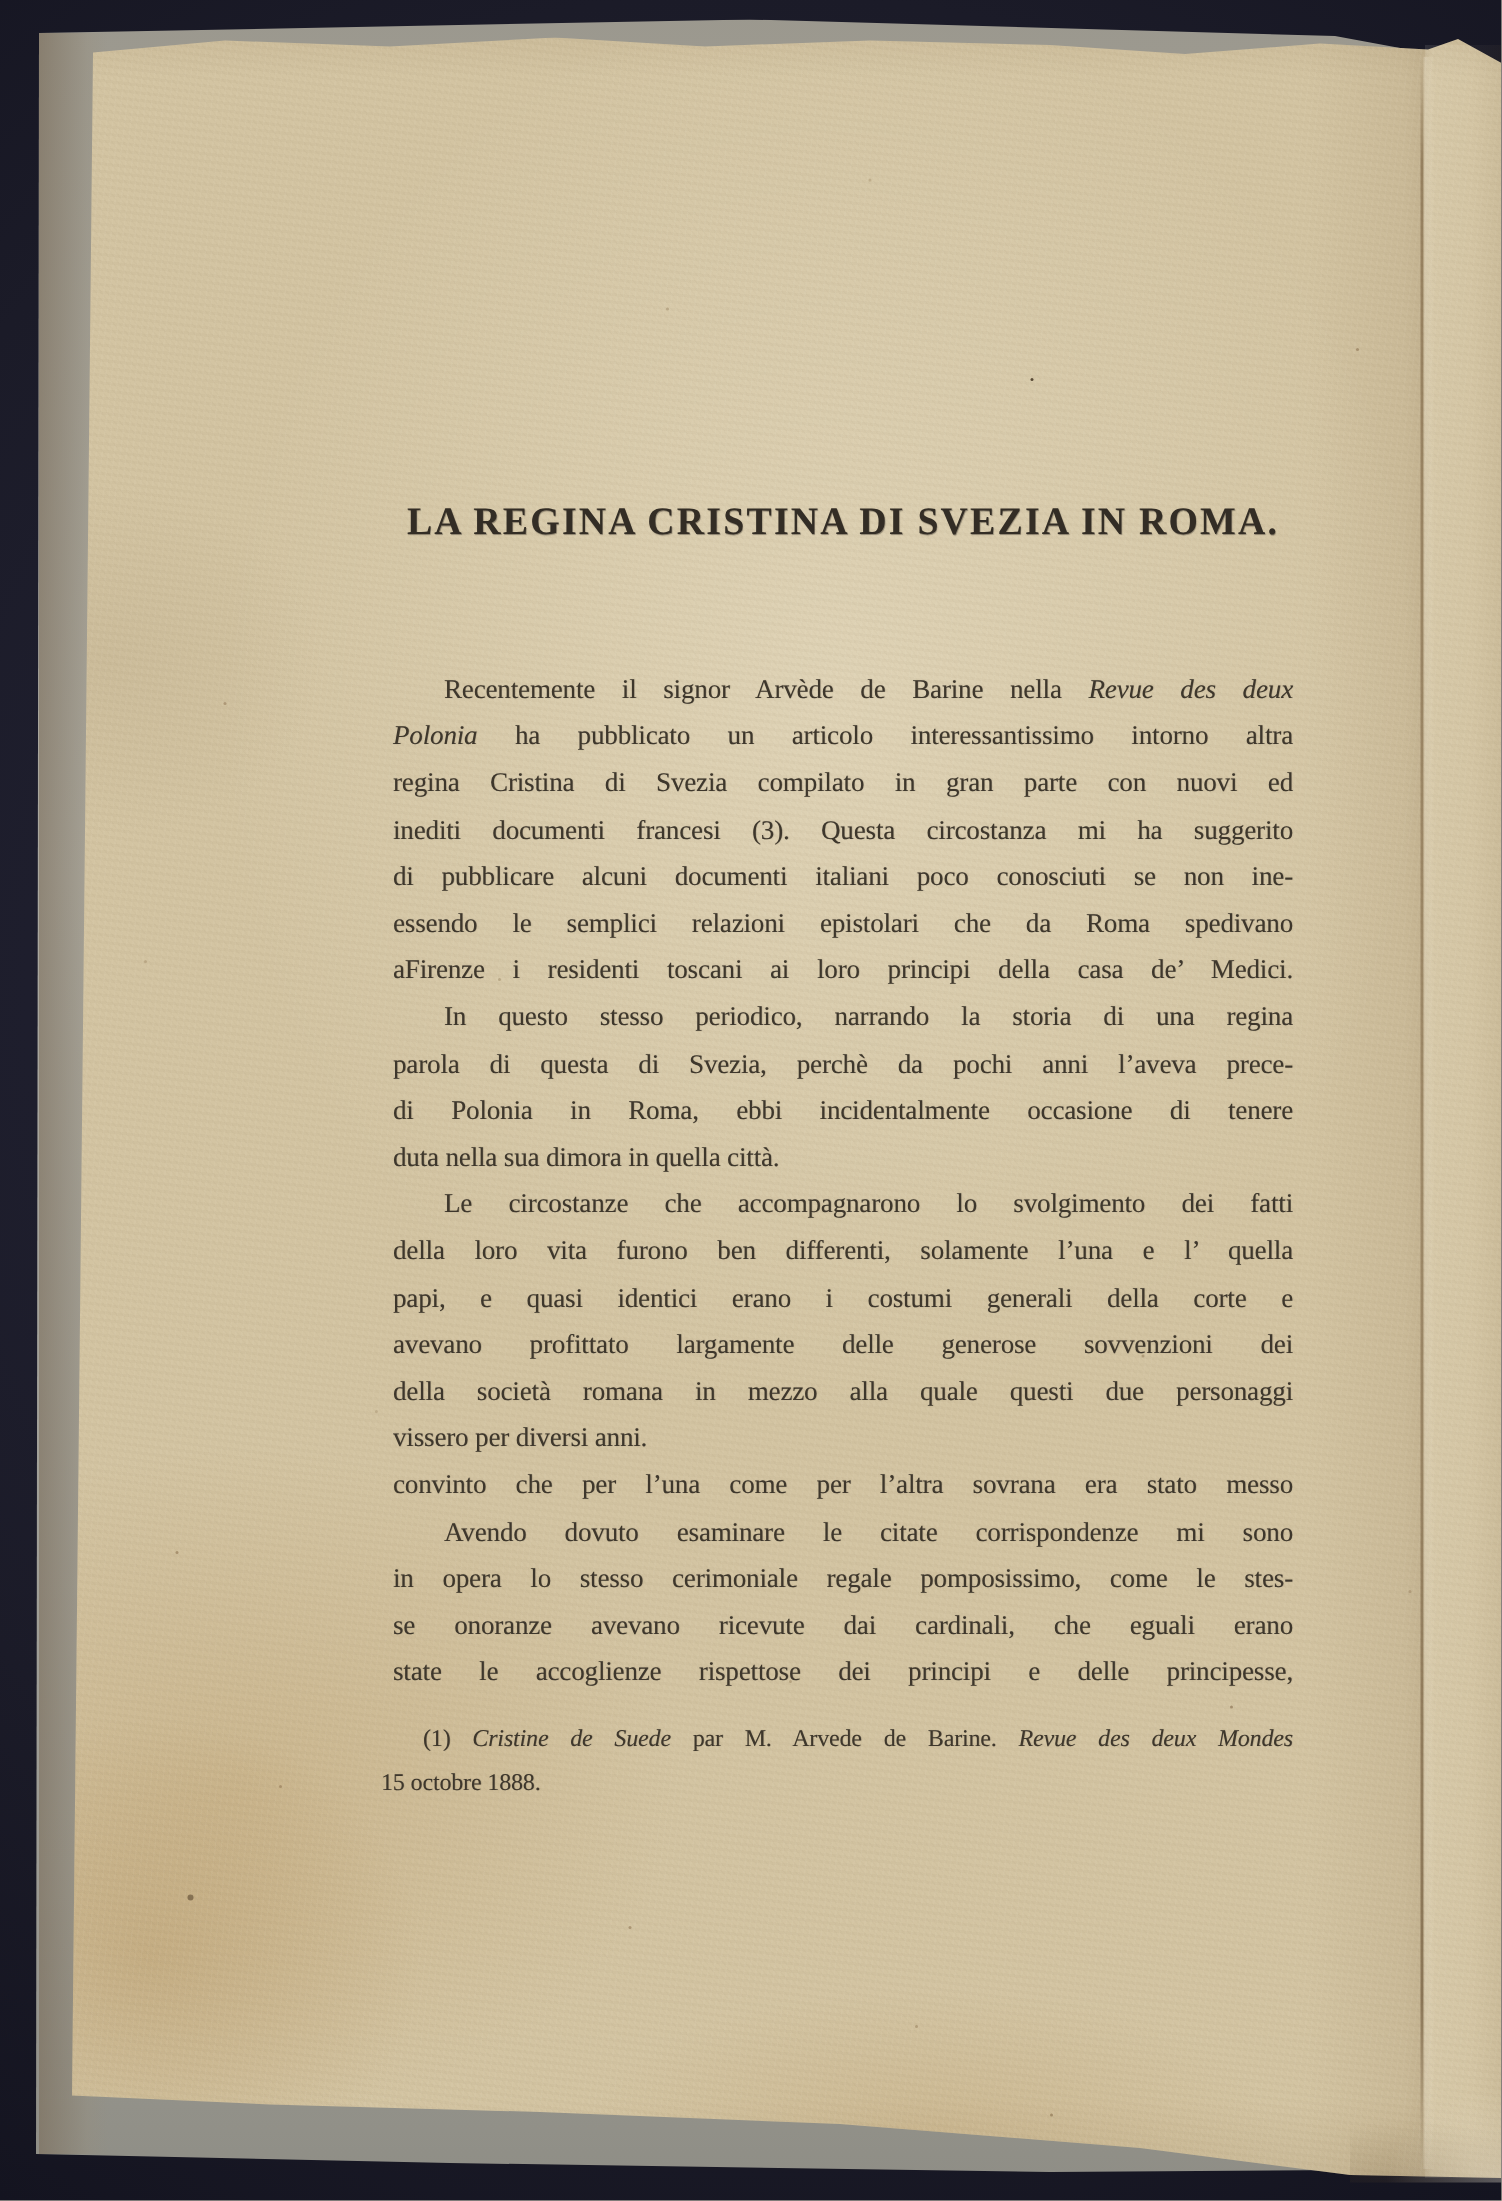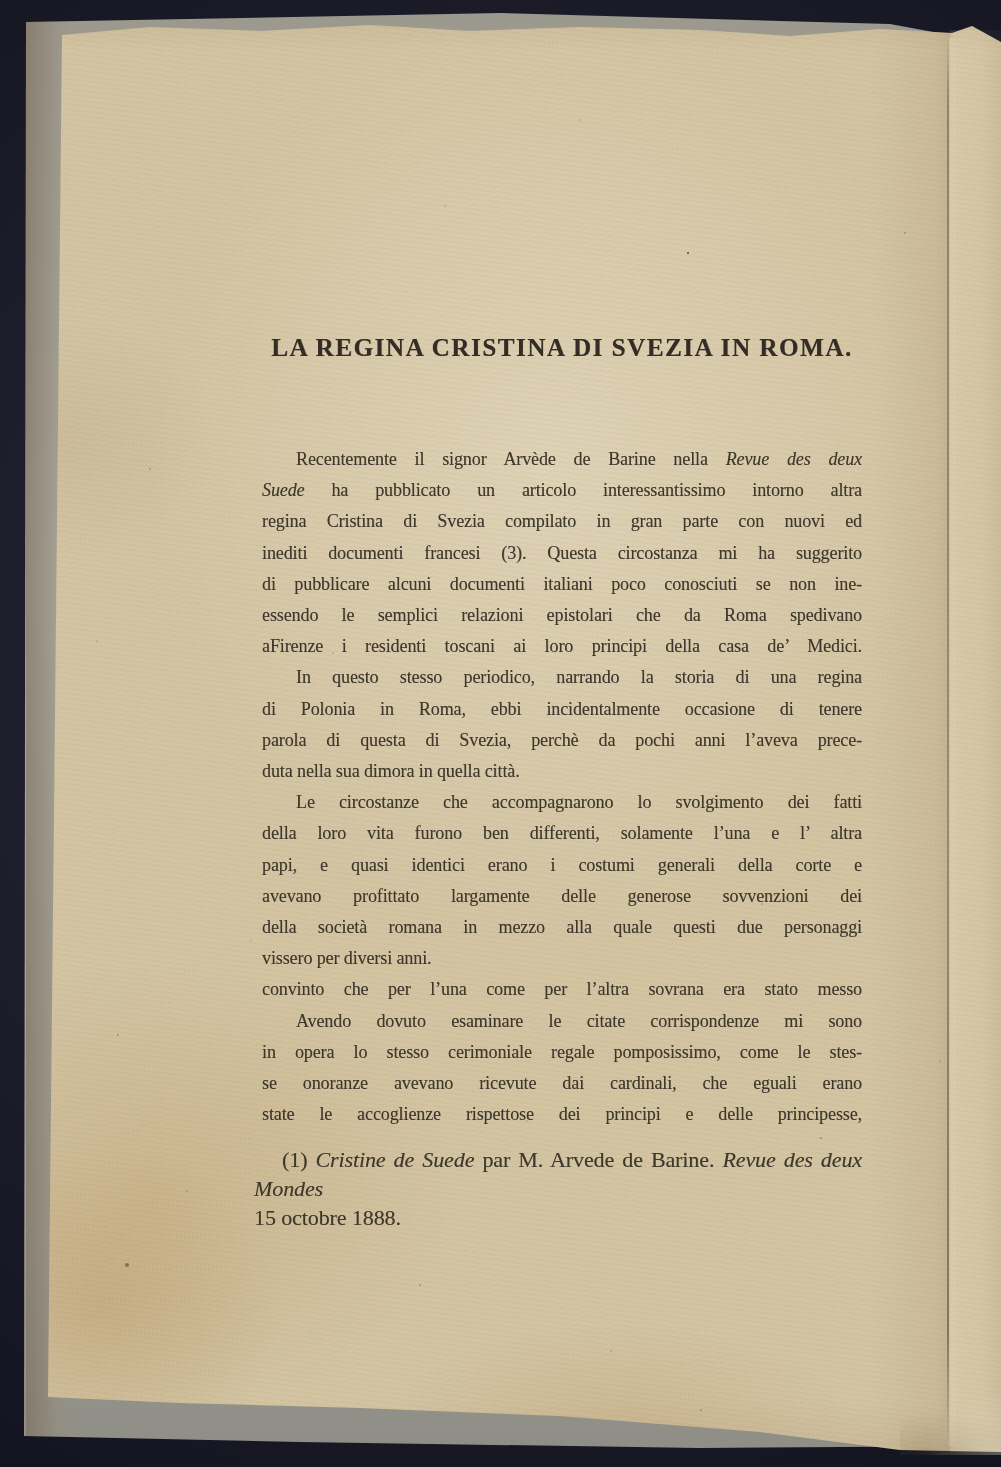--- a/index.html
+++ b/index.html
@@ -113,21 +113,21 @@
   .body-text{
     font-size:18px;line-height:31.2px;letter-spacing:-.1px;
     text-shadow:.3px .3px .5px rgba(62,55,44,.40);
   }
   .line{text-align:justify;text-align-last:justify;white-space:normal;}
   .line.short{text-align-last:left;}
   .line.first{text-indent:34px;}
   .it{font-style:italic;}
   .footnote{
     margin-top:15px;margin-left:-8px;
-    font-size:22px;line-height:29px;letter-spacing:-.1px;
+    font-size:16px;line-height:29px;letter-spacing:-.1px;
     text-shadow:.3px .3px .5px rgba(62,55,44,.40);
   }
   .footnote .line.first{text-indent:28px;}
 </style>
 </head>
 <body>
 
 <div class="scene">
   <div class="under-page"></div>
   <div class="under-page-left-tint"></div>
@@ -140,36 +140,36 @@
   <div class="crease-light"></div>
   <div class="right-leaf-tint"></div>
   <div class="corner-curl"></div>
   <div class="specks"></div>
 
   <div class="text-block">
     <div class="doc-title">LA REGINA CRISTINA DI SVEZIA IN ROMA.</div>
     <div class="body-text">
         <div class="para">
           <div class="line first"><span class="">Recentemente il signor Arvède de Barine nella </span><span class="it">Revue des deux</span></div>
-          <div class="line"><span class="it">Suede</span><span class=""> ha pubblicato un articolo interessantissimo intorno altra</span></div>
+          <div class="line"><span class="it">Polonia</span><span class=""> ha pubblicato un articolo interessantissimo intorno altra</span></div>
           <div class="line"><span class="">regina Cristina di Svezia compilato in gran parte con nuovi ed</span></div>
           <div class="line"><span class="">inediti documenti francesi (3). Questa circostanza mi ha suggerito</span></div>
           <div class="line"><span class="">di pubblicare alcuni documenti italiani poco conosciuti se non ine-</span></div>
           <div class="line"><span class="">essendo le semplici relazioni epistolari che da Roma spedivano</span></div>
           <div class="line"><span class="">aFirenze i residenti toscani ai loro principi della casa de’ Medici.</span></div>
         </div>
         <div class="para">
           <div class="line first"><span class="">In questo stesso periodico, narrando la storia di una regina</span></div>
+          <div class="line"><span class="">parola di questa di Svezia, perchè da pochi anni l’aveva prece-</span></div>
           <div class="line"><span class="">di Polonia in Roma, ebbi incidentalmente occasione di tenere</span></div>
-          <div class="line"><span class="">parola di questa di Svezia, perchè da pochi anni l’aveva prece-</span></div>
           <div class="line short"><span class="">duta nella sua dimora in quella città.</span></div>
         </div>
         <div class="para">
           <div class="line first"><span class="">Le circostanze che accompagnarono lo svolgimento dei fatti</span></div>
-          <div class="line"><span class="">della loro vita furono ben differenti, solamente l’una e l’ altra</span></div>
+          <div class="line"><span class="">della loro vita furono ben differenti, solamente l’una e l’ quella</span></div>
           <div class="line"><span class="">papi, e quasi identici erano i costumi generali della corte e</span></div>
           <div class="line"><span class="">avevano profittato largamente delle generose sovvenzioni dei</span></div>
           <div class="line"><span class="">della società romana in mezzo alla quale questi due personaggi</span></div>
           <div class="line short"><span class="">vissero per diversi anni.</span></div>
         </div>
         <div class="para">
           <div class="line"><span class="">convinto che per l’una come per l’altra sovrana era stato messo</span></div>
           <div class="line first"><span class="">Avendo dovuto esaminare le citate corrispondenze mi sono</span></div>
           <div class="line"><span class="">in opera lo stesso cerimoniale regale pomposissimo, come le stes-</span></div>
           <div class="line"><span class="">se onoranze avevano ricevute dai cardinali, che eguali erano</span></div>

